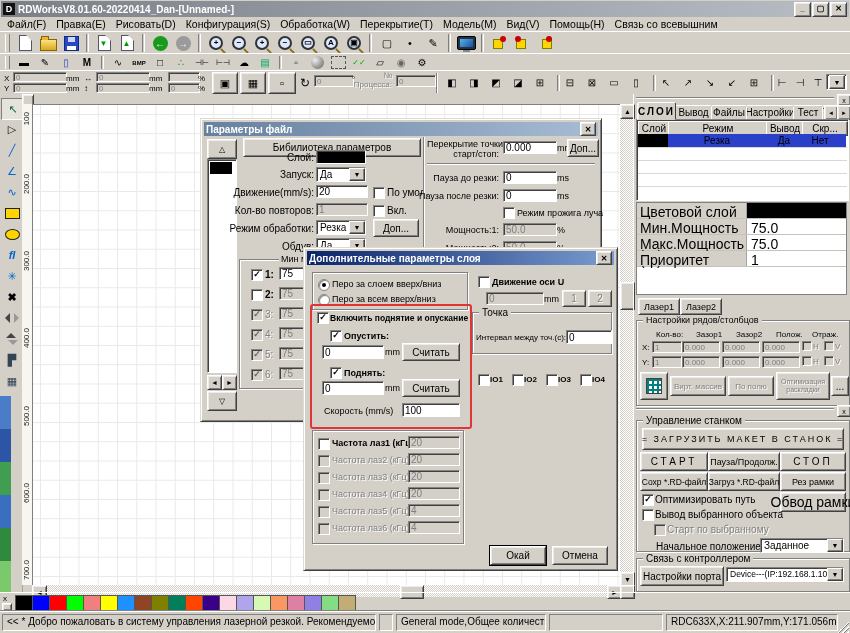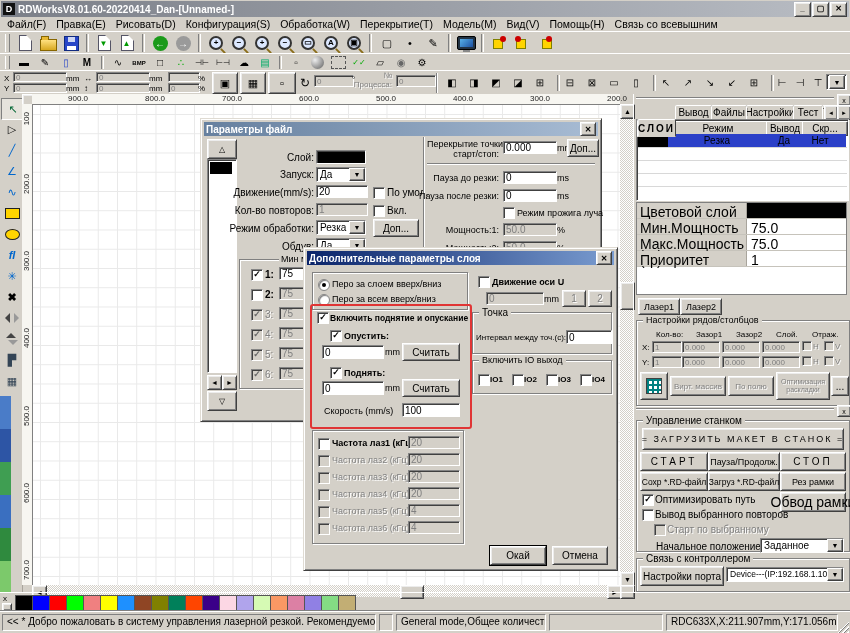--- a/index.html
+++ b/index.html
@@ -340,30 +340,20 @@
     <div style="height: 33px; background: rgb(74, 124, 200);"></div>
     <div style="height: 33px; background: rgb(45, 85, 165);"></div>
     <div style="height: 33px; background: rgb(63, 158, 82);"></div>
     <div style="height: 33px; background: rgb(58, 111, 192);"></div>
     <div style="height: 33px; background: rgb(47, 138, 62);"></div>
     <div style="height: 31px; background: rgb(124, 201, 107);"></div>
   </div>
 </div>
 
 <div class="abs r" style="left:22px;top:94px;width:10px;height:10px"></div>
-<div class="abs ruler" style="left:32px;top:94px;width:588px;height:10px;border-bottom:1px solid #a0a0a0">
-  <span class="hrn" style="left:46px">900.0</span>
-  <span class="hrn" style="left:123px">800.0</span>
-  <span class="hrn" style="left:200px">700.0</span>
-  <span class="hrn" style="left:277px">600.0</span>
-  <span class="hrn" style="left:354px">500.0</span>
-  <span class="hrn" style="left:431px">400.0</span>
-  <span class="hrn" style="left:508px">300.0</span>
-  <span class="hrn" style="left:585px">200.0</span>
-</div>
 <div class="abs ruler" style="left:22px;top:104px;width:10px;height:481px;border-right:1px solid #a0a0a0">
   <span class="vrn" style="top:8px">100</span>
   <span class="vrn" style="top:70px">200.0</span>
   <span class="vrn" style="top:147px">300.0</span>
   <span class="vrn" style="top:224px">400.0</span>
   <span class="vrn" style="top:302px">500.0</span>
   <span class="vrn" style="top:379px">600.0</span>
   <span class="vrn" style="top:456px">700.0</span>
 </div>
 
@@ -387,20 +377,21 @@
     <span class="btn xb">✕</span>
   </div>
   <span class="btn abs" style="left:6px;top:20px;width:28px;height:18px;font-size:8px">△</span>
   <div class="s abs" style="left:6px;top:40px;width:28px;height:212px">
     <div class="abs" style="left:2px;top:2px;width:22px;height:12px;background:#000"></div>
   </div>
   <span class="btn abs sbtn" style="left:6px;top:256px;width:13px;height:13px;font-size:7px">◄</span>
   <span class="btn abs sbtn" style="left:21px;top:256px;width:13px;height:13px;font-size:7px">►</span>
   <span class="btn abs" style="left:6px;top:272px;width:28px;height:18px;font-size:8px">▽</span>
 
+  <span class="btn abs" style="left:42px;top:19px;width:176px;height:17px">Бибилиотека параметров</span>
   <span class="lb rlb" style="left:10px;top:33px;width:103px">Слой:</span>
   <span class="s abs" style="left:115px;top:31px;width:48px;height:12px;background:#000"></span>
   <span class="lb rlb" style="left:10px;top:50px;width:103px">Запуск:</span>
   <div class="combo" style="left:115px;top:48px;width:50px;height:15px">
     <span class="val">Да</span>
         <span class="da">▼</span>
   </div>
   <span class="lb rlb" style="left:10px;top:68px;width:103px">Движение(mm/s):</span>
   <input class="tin" style="left: 115px; top: 66px; width: 46px; height: 11px;" readonly="" value="20">
   <span class="ck" style="left:172px;top:68px"></span>
@@ -500,23 +491,20 @@
   <span class="btn abs" style="left:98px;top:131px;width:56px;height:16px">Считать</span>
   <span class="lb sm" style="left:20px;top:158px">Скорость (mm/s)</span>
   <input class="tin" style="left: 98px; top: 155px; width: 52px; height: 12px;" readonly="" value="100">
 
   <div class="abs gb" style="left:168px;top:64px;width:138px;height:40px">
     <span class="leg">Точка</span>
   </div>
   <span class="lb xs" style="left:172px;top:85px">Интервал между точ.(с):</span>
   <input class="tin" style="left: 262px; top: 82px; width: 40px; height: 12px;" readonly="" value="0">
 
-  <div class="abs gb" style="left:168px;top:112px;width:138px;height:32px">
-    <span class="leg" style="font-size:9px">Включить IO выход</span>
-  </div>
   <span class="ck" style="left:174px;top:126px"></span>
   <span class="lb xs" style="left:186px;top:127px;font-weight:bold">IO1</span>
   <span class="ck" style="left:208px;top:126px"></span>
   <span class="lb xs" style="left:220px;top:127px;font-weight:bold">IO2</span>
   <span class="ck" style="left:242px;top:126px"></span>
   <span class="lb xs" style="left:254px;top:127px;font-weight:bold">IO3</span>
   <span class="ck" style="left:276px;top:126px"></span>
   <span class="lb xs" style="left:288px;top:127px;font-weight:bold">IO4</span>
 
   <div class="abs gb" style="left:8px;top:182px;width:150px;height:112px"></div>
@@ -540,21 +528,21 @@
   <input class="tin dis" style="left: 104px; top: 273px; width: 46px; height: 11px;" readonly="" value="4">
 
   <span class="btn def abs" style="left:186px;top:298px;width:54px;height:17px">Окай</span>
   <span class="btn abs" style="left:248px;top:298px;width:54px;height:17px">Отмена</span>
 </div>
 
 <div class="abs" style="left:633px;top:94px;width:217px;height:498px;border-left:1px solid #fff">
   <div class="abs groove" style="left:2px;top:3px;width:198px"></div>
   <span class="btn abs" style="left:203px;top:0;width:12px;height:10px;font-size:7px;line-height:9px;text-align:center">x</span>
 
-  <span class="tab on" style="left:3px;top:25px;width:37px;letter-spacing:2px">СЛОИ</span>
+  <span class="tab on" style="left:3px;top:8px;width:37px;letter-spacing:2px">СЛОИ</span>
   <span class="tab" style="left:41px;top:11px;width:35px;height:13px">Вывод</span>
   <span class="tab" style="left:77px;top:11px;width:34px;height:13px">Файлы</span>
   <span class="tab" style="left:112px;top:11px;width:46px;height:13px">Настройки</span>
   <span class="tab" style="left:159px;top:11px;width:28px;height:13px">Тест</span>
   <span class="tab" style="left:188px;top:11px;width:27px;height:13px">Транс</span>
   <span class="btn abs sbtn" style="left:190px;top:11px;width:12px;height:13px;font-size:6px">◄</span>
   <span class="btn abs sbtn" style="left:203px;top:11px;width:12px;height:13px;font-size:6px">►</span>
 
   <div class="abs s" style="left:2px;top:25px;width:211px;height:80px;background:#fff">
     <span class="th abs" style="left:1px;top:1px;width:30px;height:13px">Слой</span>
@@ -593,21 +581,21 @@
   </div>
   <span class="btn abs" style="left:4px;top:204px;width:40px;height:15px;font-size:9px">Лазер1</span>
   <span class="btn abs" style="left:46px;top:204px;width:40px;height:15px;font-size:9px">Лазер2</span>
 
   <div class="abs gb" style="left:2px;top:226px;width:212px;height:84px">
     <span class="leg" style="font-size:9px">Настройки рядов/столбцов</span>
   </div>
   <span class="lb xs" style="left:22px;top:236px">Кол-во:</span>
   <span class="lb xs" style="left:62px;top:236px">Зазор1</span>
   <span class="lb xs" style="left:102px;top:236px">Зазор2</span>
-  <span class="lb xs" style="left:142px;top:236px">Слой.</span>
+  <span class="lb xs" style="left:142px;top:236px">Полож.</span>
   <span class="lb xs" style="left:178px;top:236px">Отраж.</span>
   <span class="lb xs" style="left:8px;top:249px">X:</span>
   <input class="tin dis" style="left: 18px; top: 247px; width: 24px; height: 10px; font-size: 8px;" readonly="" value="1">
   <input class="tin dis" style="left: 48px; top: 247px; width: 32px; height: 10px; font-size: 8px;" readonly="" value="0.000">
   <input class="tin dis" style="left: 88px; top: 247px; width: 32px; height: 10px; font-size: 8px;" readonly="" value="0.000">
   <input class="tin dis" style="left: 128px; top: 247px; width: 32px; height: 10px; font-size: 8px;" readonly="" value="0.000">
   <span class="ck dis" style="left:168px;top:247px;width:8px;height:8px"></span>
   <span class="lb xs dis" style="left:179px;top:248px">H</span>
   <span class="ck dis" style="left:190px;top:247px;width:8px;height:8px"></span>
   <span class="lb xs dis" style="left:201px;top:248px">V</span>
@@ -637,21 +625,21 @@
   <span class="btn abs" style="left:6px;top:358px;width:66px;height:17px;letter-spacing:3px">СТАРТ</span>
   <span class="btn abs" style="left:74px;top:358px;width:70px;height:17px;font-size:9px">Пауза/Продолж.</span>
   <span class="btn abs" style="left:146px;top:358px;width:64px;height:17px;letter-spacing:3px">СТОП</span>
   <span class="btn abs" style="left:6px;top:378px;width:66px;height:17px;font-size:8.5px">Сохр *.RD-файл</span>
   <span class="btn abs" style="left:74px;top:378px;width:70px;height:17px;font-size:8.5px">Загруз *.RD-файл</span>
   <span class="btn abs" style="left:146px;top:378px;width:64px;height:17px;font-size:9px">Рез рамки</span>
   <span class="ck" style="left:8px;top:400px">✓</span>
   <span class="lb" style="left:21px;top:400px">Оптимизировать путь</span>
   <span class="btn abs" style="left:146px;top:398px;width:64px;height:18px;font-size:14px">Обвод рамки</span>
   <span class="ck" style="left:8px;top:415px"></span>
-  <span class="lb" style="left:21px;top:415px">Вывод выбранного повторов</span>
+  <span class="lb" style="left:21px;top:415px">Вывод выбранного объекта</span>
   <span class="ck dis" style="left:20px;top:430px"></span>
   <span class="lb dis" style="left:33px;top:430px">Старт по выбранному</span>
   <span class="lb" style="left:22px;top:447px">Начальное положение:</span>
   <div class="combo" style="left:126px;top:444px;width:84px;height:15px">
     <span class="val">Заданное</span>
         <span class="da">▼</span>
   </div>
 
   <div class="abs gb" style="left:2px;top:464px;width:212px;height:32px">
     <span class="leg">Связь с контроллером</span>

